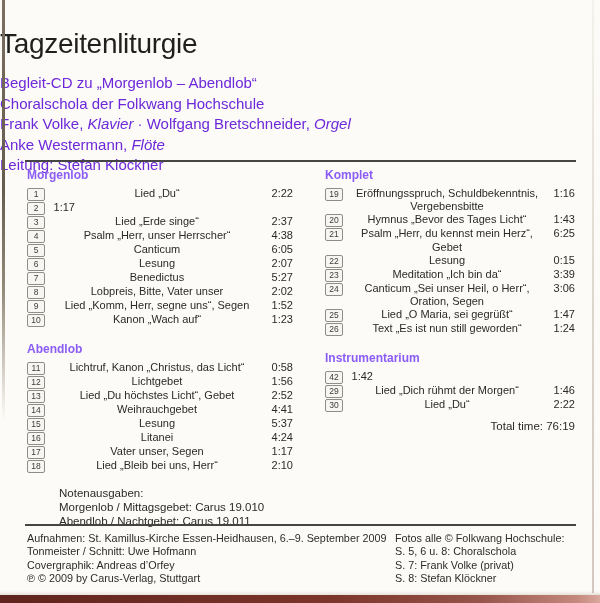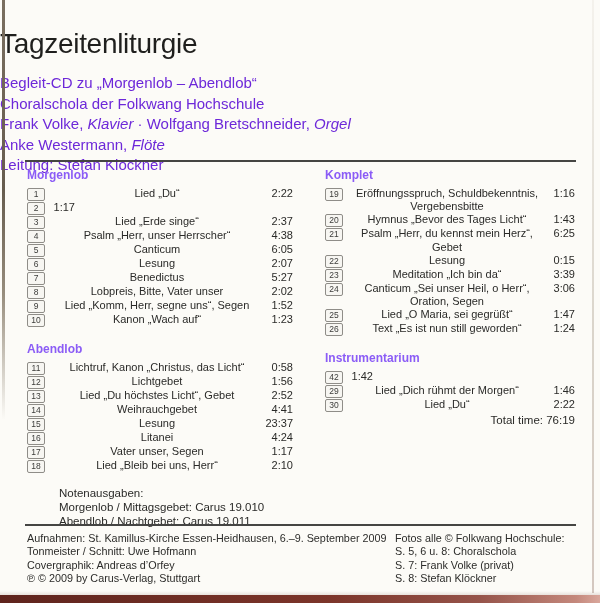--- a/index.html
+++ b/index.html
@@ -28,21 +28,21 @@
   .col-left{left:27px;width:266px;}
   .col-right{left:325px;width:250px;}
   .sec-title{font-size:12px;font-weight:bold;margin:0 0 5px 0;line-height:14px;color:#8b5cf6;}
   .sec+.sec{margin-top:15px;}
   .trow{display:flex;align-items:flex-start;line-height:13.2px;font-size:11px;}
   .tnum{flex:0 0 16px;height:11px;border:1px solid #8f8d88;border-radius:2px;background:#f7f6f2;
         font-size:8.5px;line-height:11px;text-align:center;color:#3c3c3a;margin-top:1px;}
   .ttitle{flex:1;padding-left:10px;padding-right:4px;}
   .tline{display:block;text-align:center;}
   .ttime{flex:0 0 30px;text-align:right;}
-  .total{font-size:11.5px;text-align:right;margin-top:1px;line-height:14px;}
+  .total{font-size:11.5px;text-align:right;margin-top:7px;line-height:14px;}
   
   .notes{margin-top:14px;font-size:11.5px;line-height:13.8px;margin-left:32px;}
   
   .footer{position:absolute;left:27px;right:25px;top:532px;display:flex;
           font-size:10.8px;line-height:13.4px;color:#2c2c2a;justify-content:center;}
   .footer-left{width:368px;}
   .footer-right{flex:1;}
 </style>
 </head>
 <body>
@@ -162,21 +162,21 @@
             <span class="ttitle">
               <span class="tline">Weihrauchgebet</span>
             </span>
             <span class="ttime">4:41</span>
           </div>
           <div class="trow">
             <span class="tnum">15</span>
             <span class="ttitle">
               <span class="tline">Lesung</span>
             </span>
-            <span class="ttime">23:37</span>
+            <span class="ttime">5:37</span>
           </div>
           <div class="trow">
             <span class="tnum">16</span>
             <span class="ttitle">
               <span class="tline">Litanei</span>
             </span>
             <span class="ttime">4:24</span>
           </div>
           <div class="trow">
             <span class="tnum">17</span>

